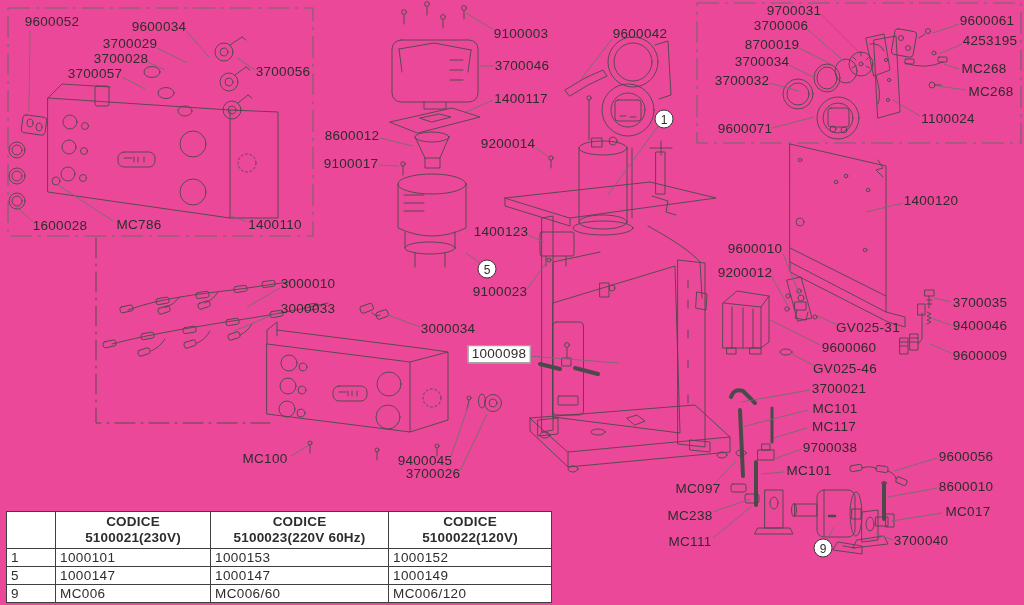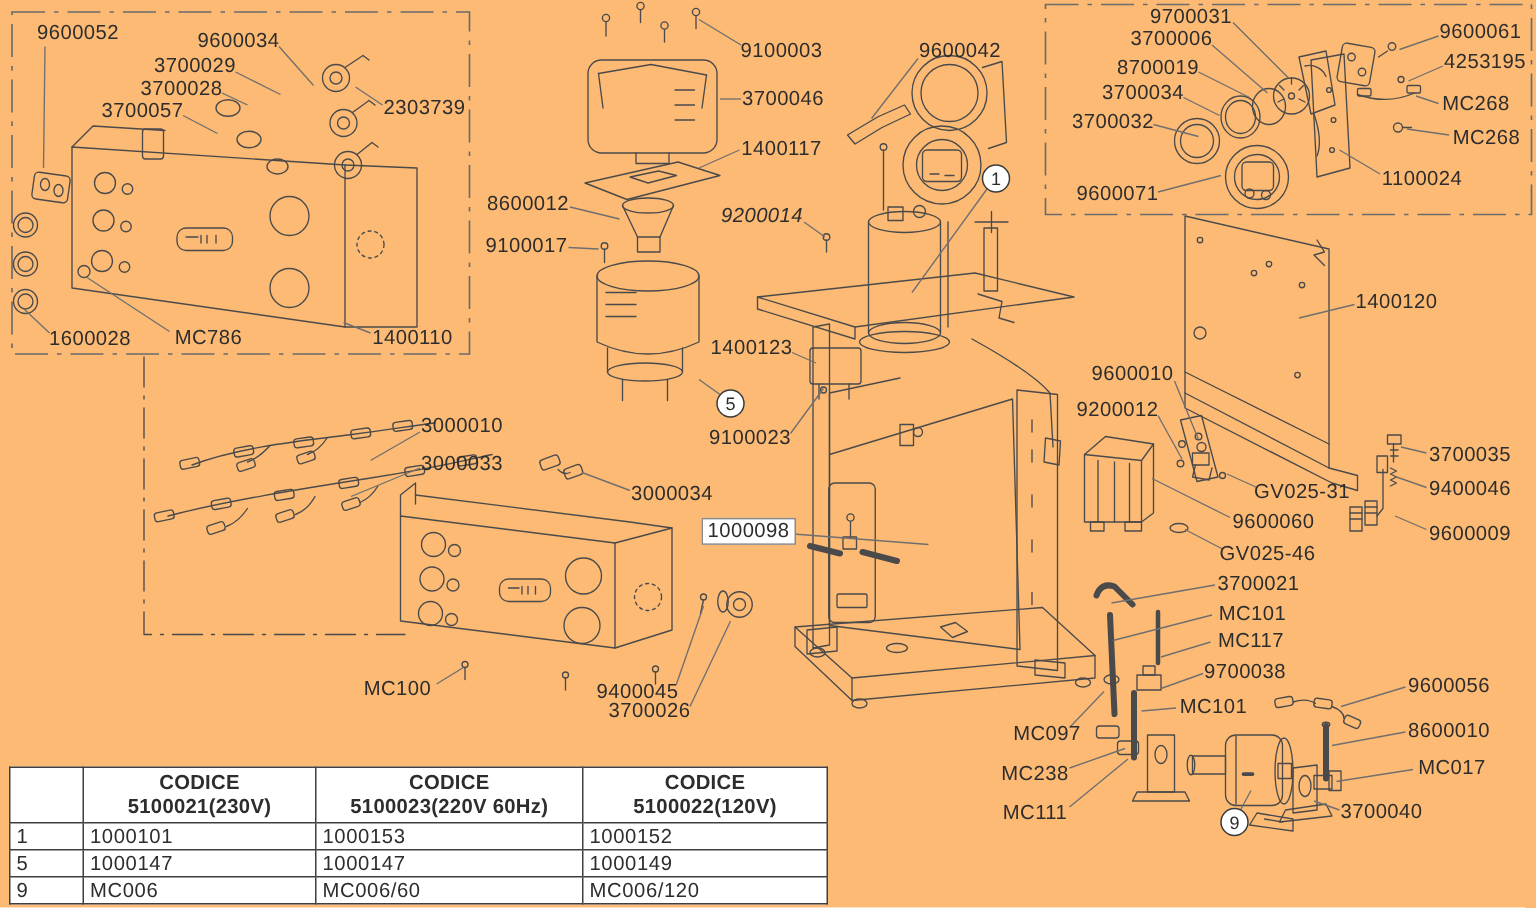--- a/index.html
+++ b/index.html
@@ -1,18 +1,18 @@
 <!DOCTYPE html>
 <html><head>
 <meta charset="utf-8">
 <style>
   *{margin:0;padding:0;box-sizing:border-box}
   html,body{background:#ffffff}
   body{font-family:"Liberation Sans",sans-serif}
-  #stage{position:relative;width:1024px;height:605px;background:#fdba74;overflow:hidden}
+  #stage{position:relative;width:1024px;height:605px;background:#ec4899;overflow:hidden}
   #art{position:absolute;left:0;top:0}
   .part-label{position:absolute;transform:translate(-50%,-50%);font-size:13.5px;
     letter-spacing:.3px;color:#2d2d2d;white-space:nowrap;line-height:1;z-index:3}
   .part-label.boxed{border:1px solid #8a8a8a;padding:1px 3px;background:#fff}
   .circled-num{position:absolute;transform:translate(-50%,-50%);width:19px;height:19px;
     border:1.4px solid #3a3a3a;border-radius:50%;font-size:12px;display:flex;
     align-items:center;justify-content:center;color:#2d2d2d;background:#fff;z-index:3}
   .group-box{fill:none;stroke:#6b6b6b;stroke-width:1.1;stroke-dasharray:22 6 3 6}
   .leader{stroke:#6f6f6f;stroke-width:.9}
   #parts-table{position:absolute;left:6px;top:511px;border-collapse:collapse;color:#2d2d2d;z-index:3;background:#fff}
@@ -413,30 +413,30 @@
         <line x1="827" y1="540" x2="834" y2="527" class="leader"></line>
       </g>
   </svg>
 
   <div id="callouts">
       <span class="part-label" style="left: 52px; top: 22px;">9600052</span>
       <span class="part-label" style="left: 159px; top: 27px;">9600034</span>
       <span class="part-label" style="left: 130px; top: 44px;">3700029</span>
       <span class="part-label" style="left: 121px; top: 59px;">3700028</span>
       <span class="part-label" style="left: 95px; top: 74px;">3700057</span>
-      <span class="part-label" style="left: 283px; top: 72px;">2303739</span>
+      <span class="part-label" style="left: 283px; top: 72px;">3700056</span>
       <span class="part-label" style="left: 60px; top: 226px;">1600028</span>
       <span class="part-label" style="left: 139px; top: 225px;">MC786</span>
       <span class="part-label" style="left: 275px; top: 225px;">1400110</span>
       <span class="part-label" style="left: 521px; top: 34px; text-align: center;">9100003</span>
       <span class="part-label" style="left: 522px; top: 66px;">3700046</span>
       <span class="part-label" style="left: 521px; top: 99px; text-align: right;">1400117</span>
       <span class="part-label" style="left: 352px; top: 136px;">8600012</span>
       <span class="part-label" style="left: 351px; top: 164px;">9100017</span>
-      <span class="part-label" style="left: 508px; top: 144px; font-style: italic;">9200014</span>
+      <span class="part-label" style="left: 508px; top: 144px;">9200014</span>
       <span class="part-label" style="left: 640px; top: 34px;">9600042</span>
       <span class="part-label" style="left: 501px; top: 232px;">1400123</span>
       <span class="part-label" style="left: 500px; top: 292px;">9100023</span>
       <span class="part-label" style="left: 794px; top: 11px;">9700031</span>
       <span class="part-label" style="left: 781px; top: 26px;">3700006</span>
       <span class="part-label" style="left: 772px; top: 45px;">8700019</span>
       <span class="part-label" style="left: 762px; top: 62px;">3700034</span>
       <span class="part-label" style="left: 742px; top: 81px;">3700032</span>
       <span class="part-label" style="left: 745px; top: 129px;">9600071</span>
       <span class="part-label" style="left: 987px; top: 21px;">9600061</span>

